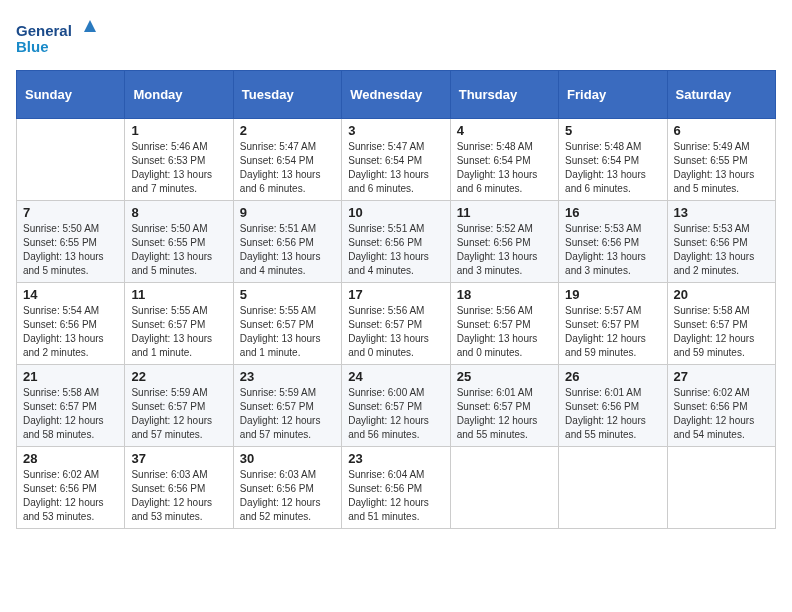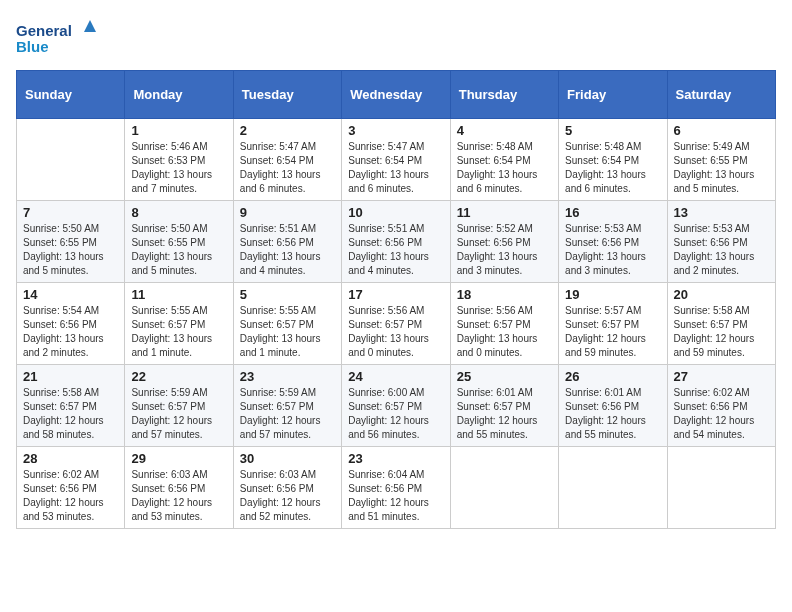--- a/index.html
+++ b/index.html
@@ -225,21 +225,21 @@
           <span class="day-num">27</span>
           <div class="day-info">Sunrise: 6:02 AM<br>Sunset: 6:56 PM<br>Daylight: 12 hours and 54 minutes.</div>
         </td>
       </tr>
       <tr>
         <td>
           <span class="day-num">28</span>
           <div class="day-info">Sunrise: 6:02 AM<br>Sunset: 6:56 PM<br>Daylight: 12 hours and 53 minutes.</div>
         </td>
         <td>
-          <span class="day-num">29</span>
+          <span class="day-num">37</span>
           <div class="day-info">Sunrise: 6:03 AM<br>Sunset: 6:56 PM<br>Daylight: 12 hours and 53 minutes.</div>
         </td>
         <td>
           <span class="day-num">30</span>
           <div class="day-info">Sunrise: 6:03 AM<br>Sunset: 6:56 PM<br>Daylight: 12 hours and 52 minutes.</div>
         </td>
         <td>
           <span class="day-num">23</span>
           <div class="day-info">Sunrise: 6:04 AM<br>Sunset: 6:56 PM<br>Daylight: 12 hours and 51 minutes.</div>
         </td>

